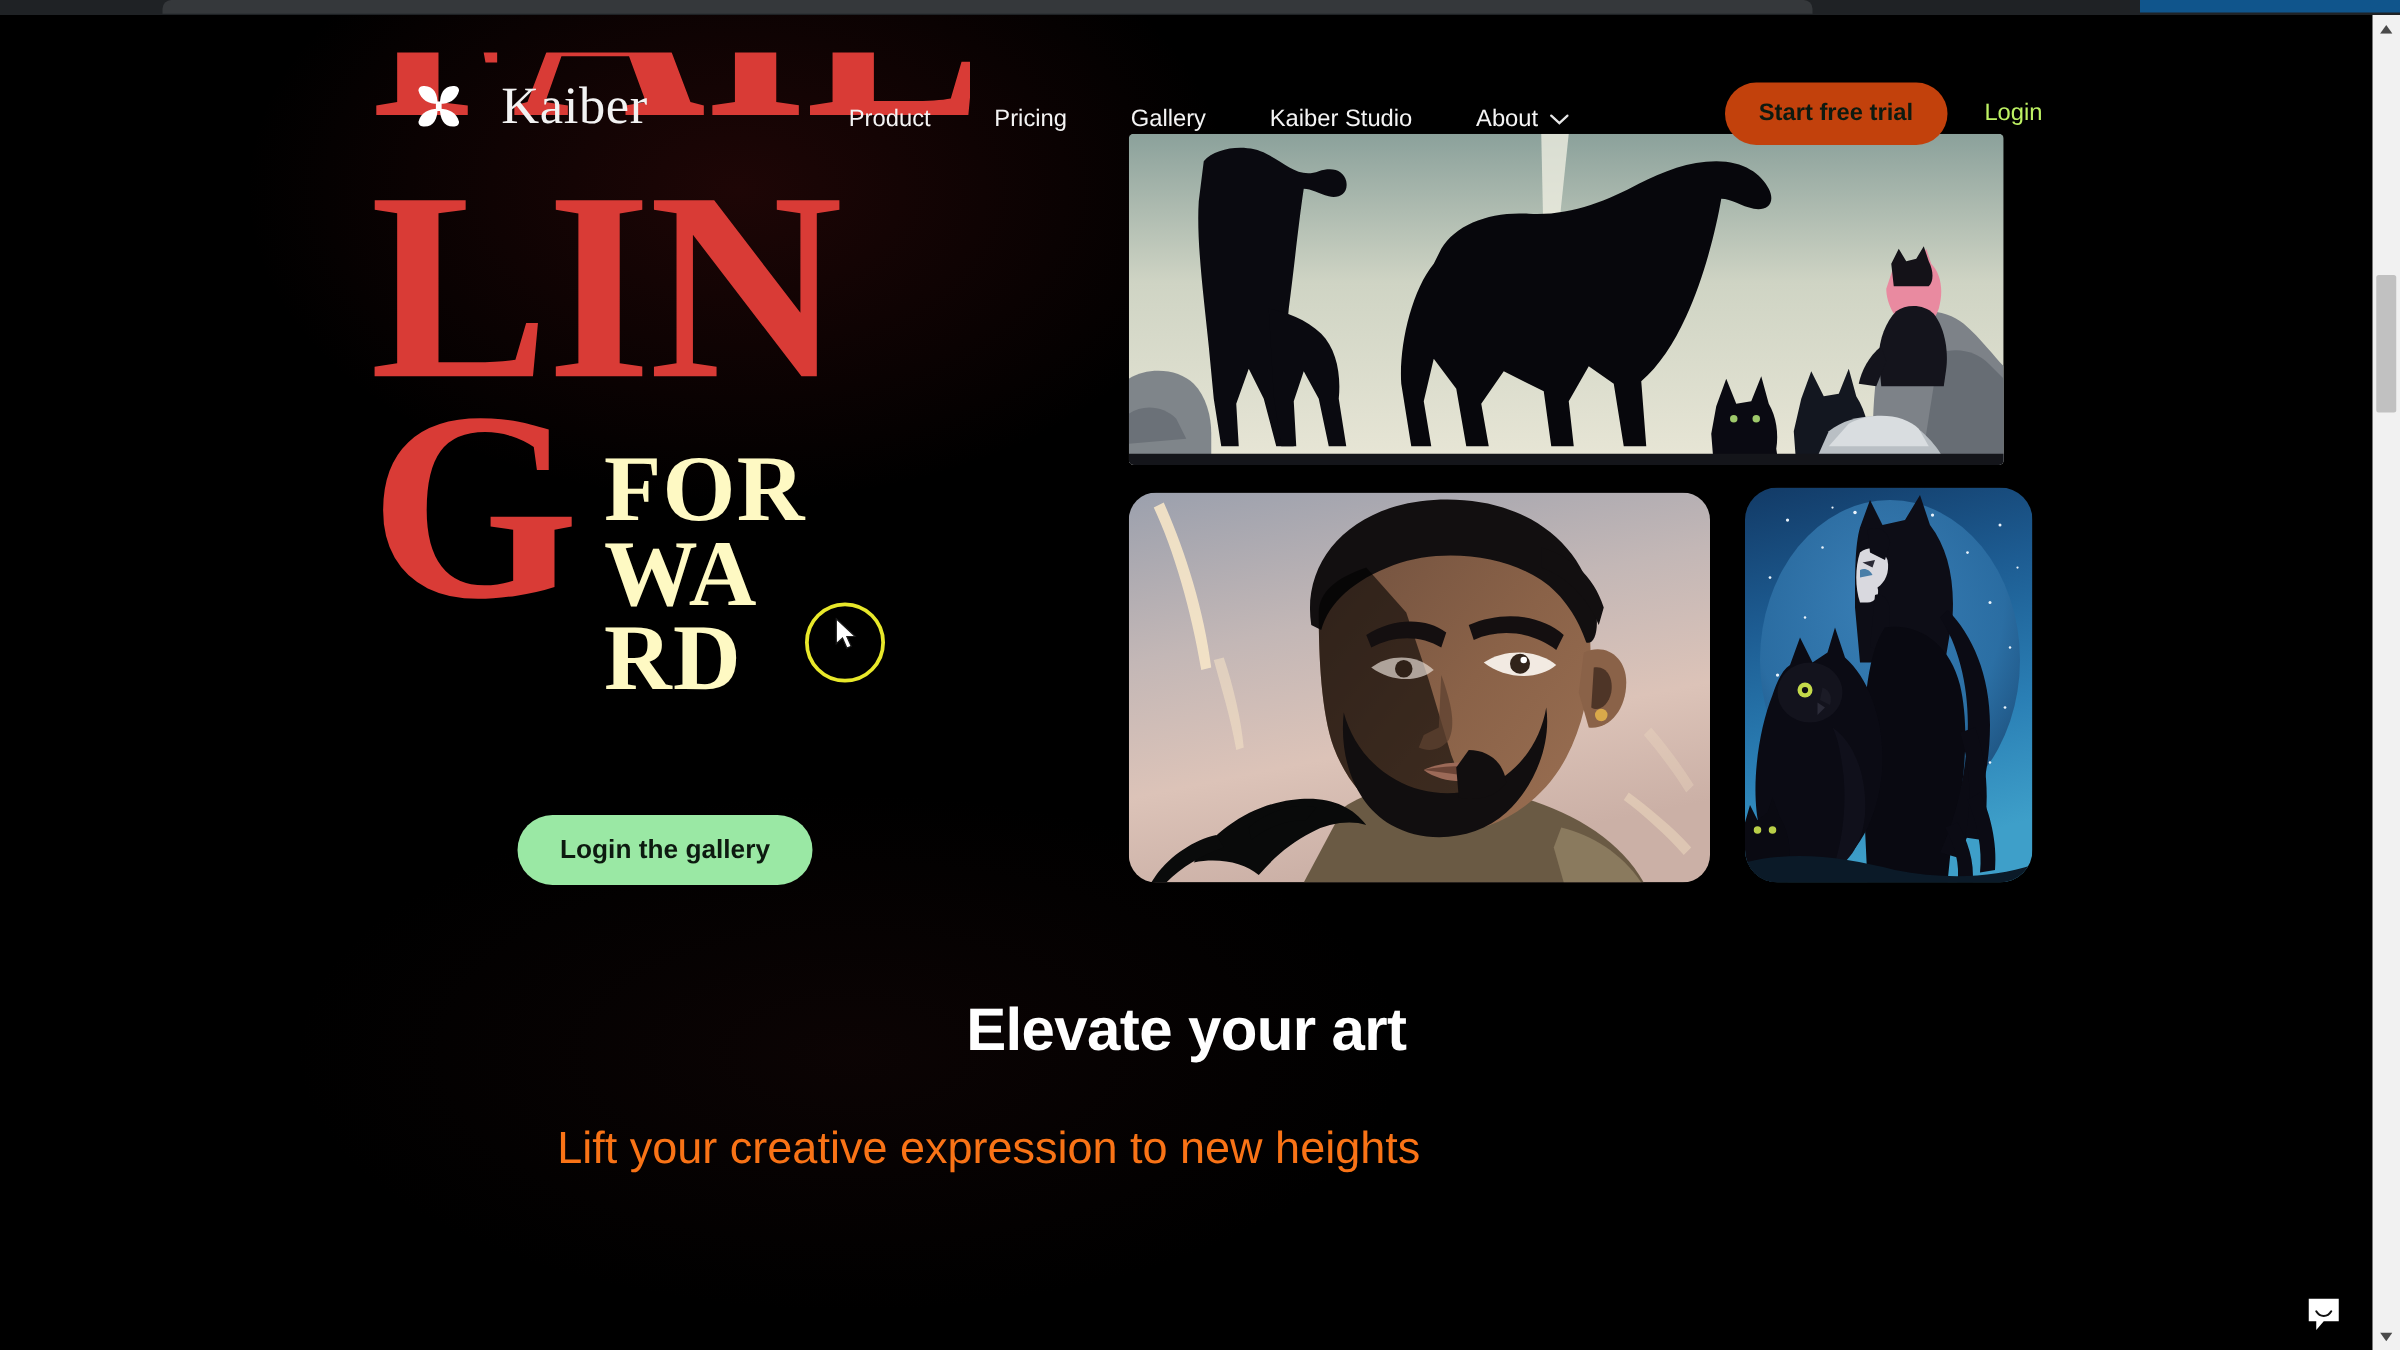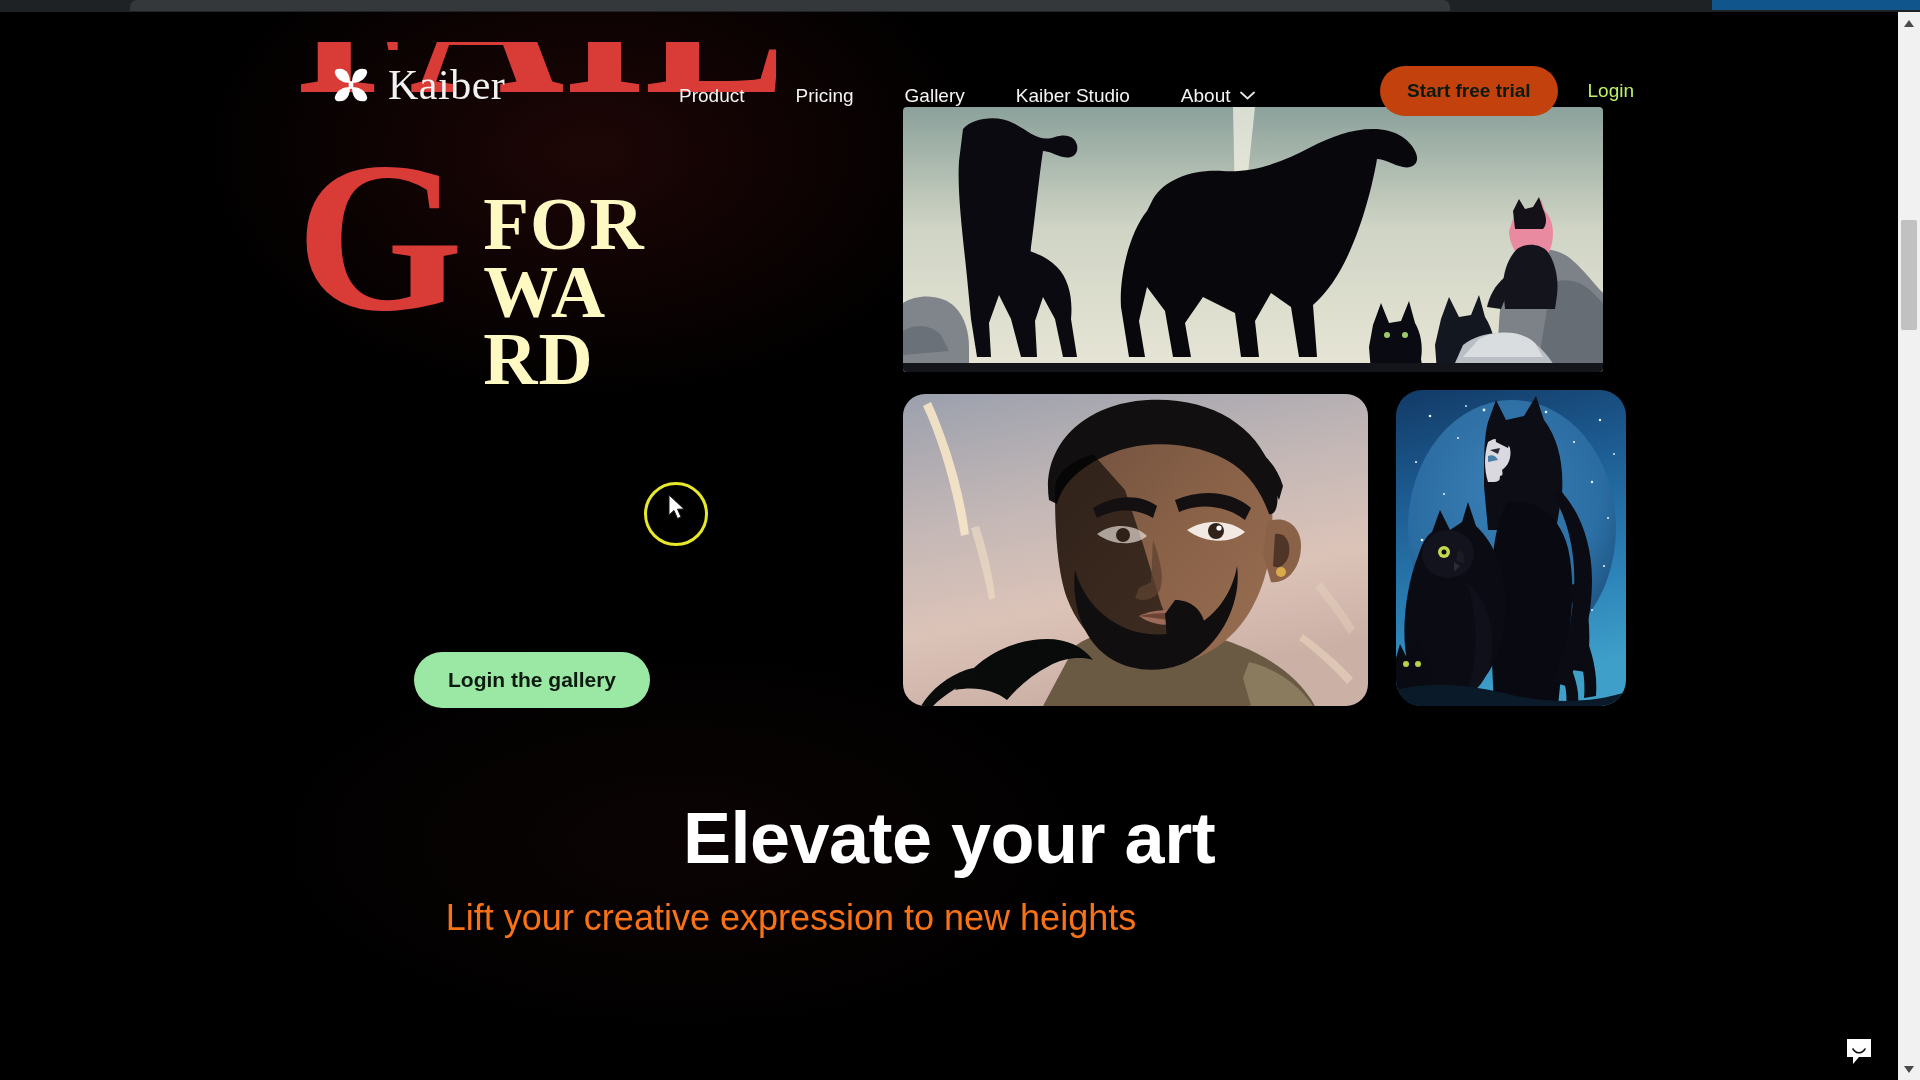--- a/index.html
+++ b/index.html
@@ -48,21 +48,21 @@
   }
 
   
   .nav{
     position:absolute; top:16px; left:0; width:1898px; height:72px;
     display:flex; align-items:center;
     z-index:40;
   }
   .brand{
     position:absolute; left:330px; top:36px;
-    display:flex; align-items:center; gap:16px;
+    display:flex; align-items:center; gap:29px;
   }
   .brand-mark{ width:42px; height:42px; display:block; }
   .brand-name{
     font-family:"Liberation Serif", serif;
     font-size:42px; color:#f2f2f2; letter-spacing:0.5px;
     line-height:1;
   }
 
   .nav-links{
     position:absolute; left:679px; top:50px;
@@ -151,21 +151,21 @@
   .card-tall{
     left:1396px; top:378px; width:230px; height:316px;
     border-radius:26px;
   }
   .card svg{ width:100%; height:100%; display:block; }
 
   
   .sec-title{
     position:absolute; top:785px; left:0; width:1898px;
     text-align:center; color:#ffffff;
-    font-size:72px; font-weight:bold; letter-spacing:-0.5px;
+    font-size:48px; font-weight:bold; letter-spacing:-0.5px;
   }
   .sec-sub{
     position:absolute; top:885px; left:0; width:1582px;
     text-align:center; color:#f97316;
     font-size:36px;
   }
 
   
   .cursor-ring{
     position:absolute; left:644px; top:470px;
@@ -206,20 +206,21 @@
 
 <div class="page">
 
   <div class="bloom"></div>
   <div class="bloom2"></div>
 
   <div class="hero-type">
     <div class="hl-row hl-cut">
       <span>FAIL</span>
     </div>
+    <div class="hl-row hl-lin">LIN</div>
     <div class="hl-bottom">
       <div class="hl-g">G</div>
       <div class="hl-forward">
         <div>FOR</div>
         <div>WA</div>
         <div>RD</div>
       </div>
     </div>
   </div>
 

